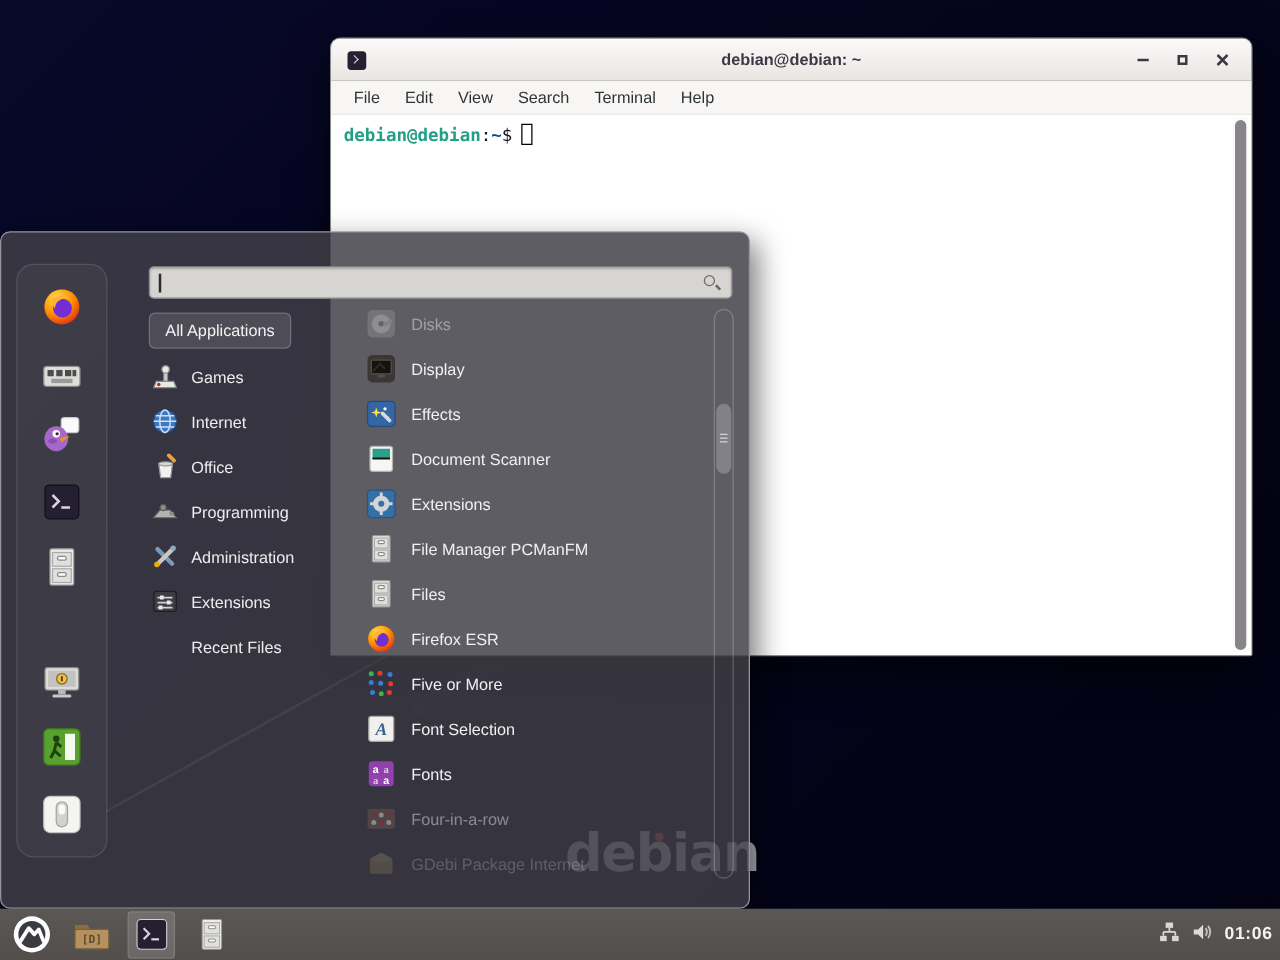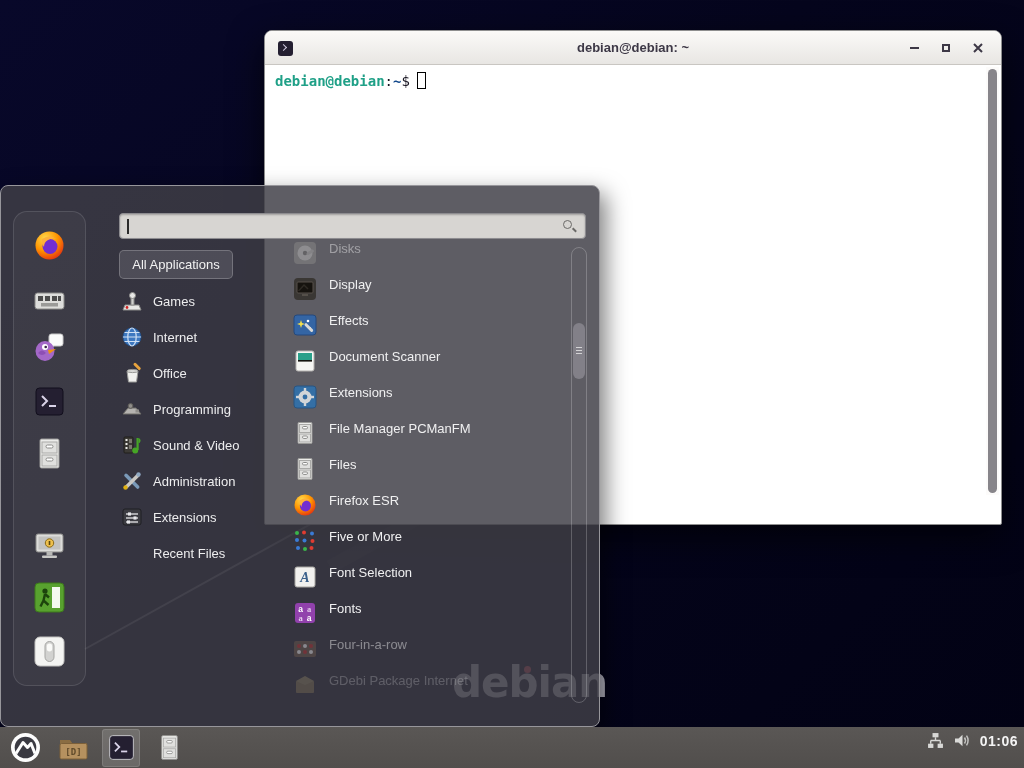--- a/index.html
+++ b/index.html
@@ -72,21 +72,21 @@
   .all-apps-btn { position:absolute; left:118px; top:64px; width:114px; height:29px;
     background:rgba(255,255,255,0.12); border:1px solid rgba(255,255,255,0.22); border-radius:5px;
     color:#f2f2f2; font-size:13px; display:flex; align-items:center; justify-content:center; }
 
   .cat-list { position:absolute; left:112px; top:97px; width:165px; }
   .cat-row { height:36px; display:flex; align-items:center; padding-left:8px; gap:10px; }
   .cat-label { font-size:13px; color:#ededee; white-space:nowrap; }
   .cat-ic { width:22px; height:22px; flex:none; }
 
   .app-list { position:absolute; left:283px; top:55px; width:282px; }
-  .app-row { height:36px; display:flex; padding-left:9px; gap:12px; }
+  .app-row { height:36px; display:flex; align-items:center; padding-left:9px; gap:12px; }
   .app-label { font-size:13px; color:#f0f0f1; white-space:nowrap; }
   .app-ic { width:24px; height:24px; flex:none; }
   .faded { opacity:0.45; }
   .faded2 { opacity:0.22; }
 
   .menu-scroll-track { position:absolute; left:570px; top:61px; width:16px; height:456px;
     border:1px solid rgba(255,255,255,0.22); border-radius:8px; }
   .menu-scroll-thumb { position:absolute; left:572px; top:137px; width:12px; height:56px;
     background:#828088; border-radius:6px; }
   .menu-scroll-thumb i { position:absolute; left:3px; width:6px; height:1px; background:rgba(255,255,255,0.65); }
@@ -94,21 +94,21 @@
   .menu-scroll-thumb i:nth-child(3){top:30px;}
 
   
   .taskbar { position:absolute; left:0; top:727px; width:1024px; height:41px;
     background:linear-gradient(#5a5755,#514e4c); z-index:3; display:flex; align-items:center; }
   .tb-left { display:flex; align-items:center; gap:10px; padding-left:6px; }
   .tb-btn { width:38px; height:38px; display:flex; align-items:center; justify-content:center;
     border-radius:3px; }
   .tb-active { background:rgba(255,255,255,0.15); box-shadow:inset 0 0 0 1px rgba(255,255,255,0.12); }
   .tb-right { position:absolute; right:6px; top:0; height:27px; display:flex;
-    align-items:center; gap:9px; }
+    align-items:flex-end; gap:9px; }
   .tb-clock { color:#f4f4f4; font-size:14px; font-weight:bold; letter-spacing:0.5px; }
 </style>
 </head>
 <body>
 
 <div class="desktop">
 
   <div class="watermark">debian</div>
   <div class="watermark-dot"></div>
   <div class="wp-line"></div>
@@ -123,20 +123,28 @@
         </span>
       <span class="win-ctl ctl-max">
           <i></i>
         </span>
       <span class="win-ctl ctl-close">
         <svg width="10" height="10" viewBox="0 0 10 10">
           <path d="M1 1 L9 9 M9 1 L1 9" stroke="#3d3846" stroke-width="2"></path>
         </svg>
       </span>
     </div>
+    <div class="menubar">
+      <span class="menubar-item">File</span>
+      <span class="menubar-item">Edit</span>
+      <span class="menubar-item">View</span>
+      <span class="menubar-item">Search</span>
+      <span class="menubar-item">Terminal</span>
+      <span class="menubar-item">Help</span>
+    </div>
     <div class="term-content">
       <span class="p-user">debian@debian</span><span class="p-dark">:</span><span class="p-path">~</span><span class="p-dark">$</span><span class="term-cursor"></span>
       <div class="term-scrollbar">
         <div class="term-thumb"></div>
       </div>
     </div>
   </div>
 
   <div class="appmenu">
 
@@ -258,34 +266,20 @@
       <div class="cat-row">
         <svg class="cat-ic" viewBox="0 0 22 22">
           <polygon points="2,16 20,16 15,10 7,10" fill="#b5b3b0" stroke="#6e6c68"></polygon>
           <circle cx="9.5" cy="8" r="2.4" fill="#8f8d8a" stroke="#5e5c58"></circle>
           <rect x="14.5" y="11.5" width="3.5" height="3" fill="#8f8d8a"></rect>
         </svg>
         <span class="cat-label">Programming</span>
       </div>
       <div class="cat-row">
         <svg class="cat-ic" viewBox="0 0 22 22">
-          <rect x="3" y="3" width="9" height="16" rx="1" fill="#3c3a36" stroke="#201e1a"></rect>
-          <rect x="4.5" y="5" width="2" height="2" fill="#e8e8e4"></rect>
-            <rect x="4.5" y="9" width="2" height="2" fill="#e8e8e4"></rect>
-          <rect x="4.5" y="13" width="2" height="2" fill="#e8e8e4"></rect>
-            <rect x="8" y="5" width="3" height="4" fill="#7a786f"></rect>
-          <rect x="8" y="11" width="3" height="4" fill="#7a786f"></rect>
-          <rect x="15.5" y="4" width="2.2" height="12" fill="#46a526"></rect>
-          <circle cx="14.2" cy="16.5" r="3" fill="#46a526"></circle>
-          <path d="M17.7 4 Q21 6 18.5 9 L17.7 9 Z" fill="#46a526"></path>
-        </svg>
-        <span class="cat-label">Sound &amp; Video</span>
-      </div>
-      <div class="cat-row">
-        <svg class="cat-ic" viewBox="0 0 22 22">
           <rect x="1" y="9.5" width="20" height="3.5" rx="1.7" fill="#7a99b8" transform="rotate(45 11 11)"></rect>
           <rect x="1" y="9.5" width="20" height="3.5" rx="1.7" fill="#c9c7c3" transform="rotate(-45 11 11)"></rect>
           <circle cx="4.5" cy="17.5" r="2.2" fill="#e0b010"></circle>
           <circle cx="17.5" cy="4.5" r="2.2" fill="#8fa8c2"></circle>
         </svg>
         <span class="cat-label">Administration</span>
       </div>
       <div class="cat-row">
         <svg class="cat-ic" viewBox="0 0 22 22">
           <rect x="2" y="3" width="18" height="16" rx="2" fill="#3c3c42" stroke="#1e1e22"></rect>

